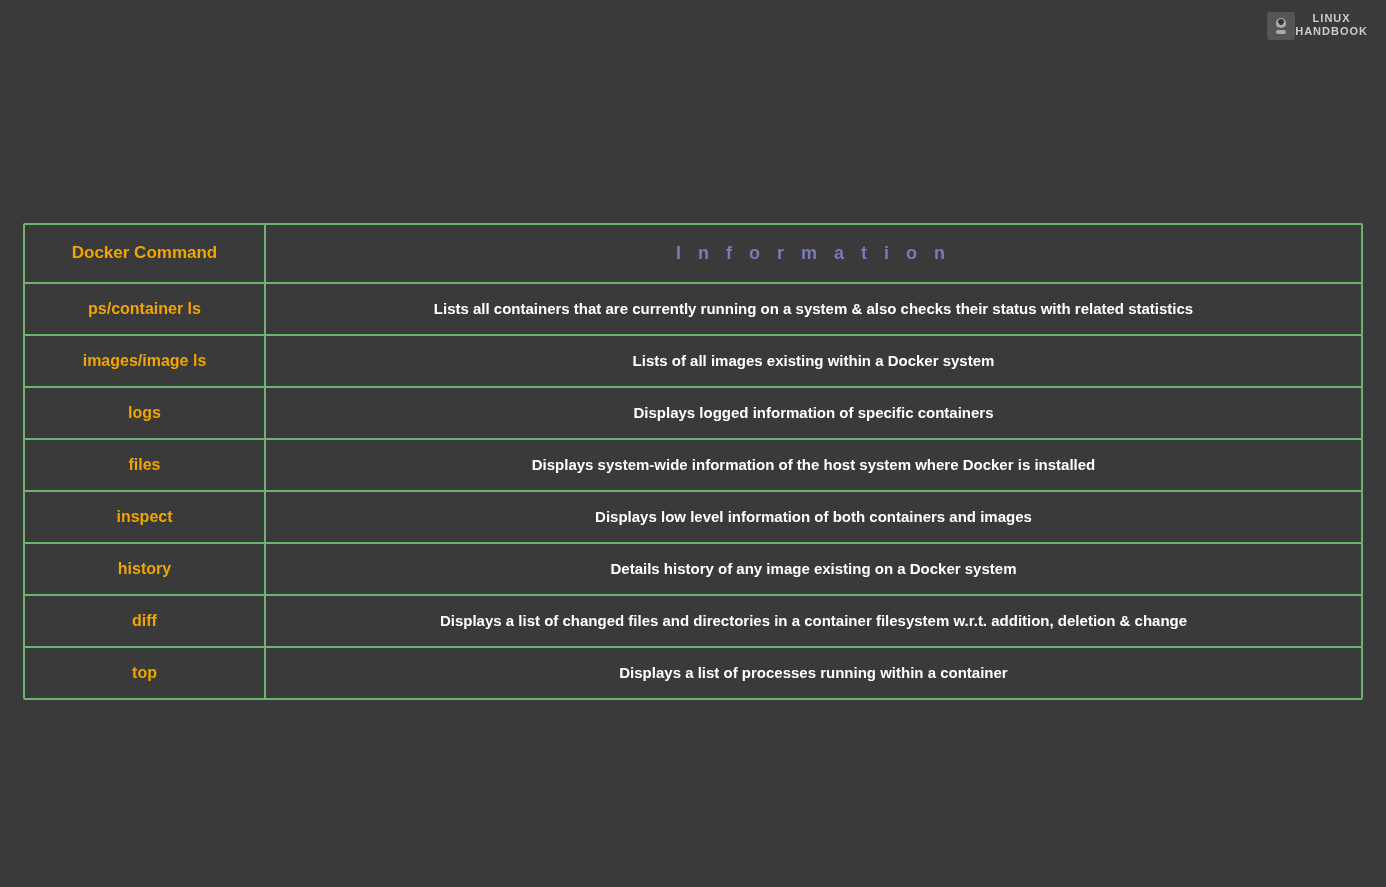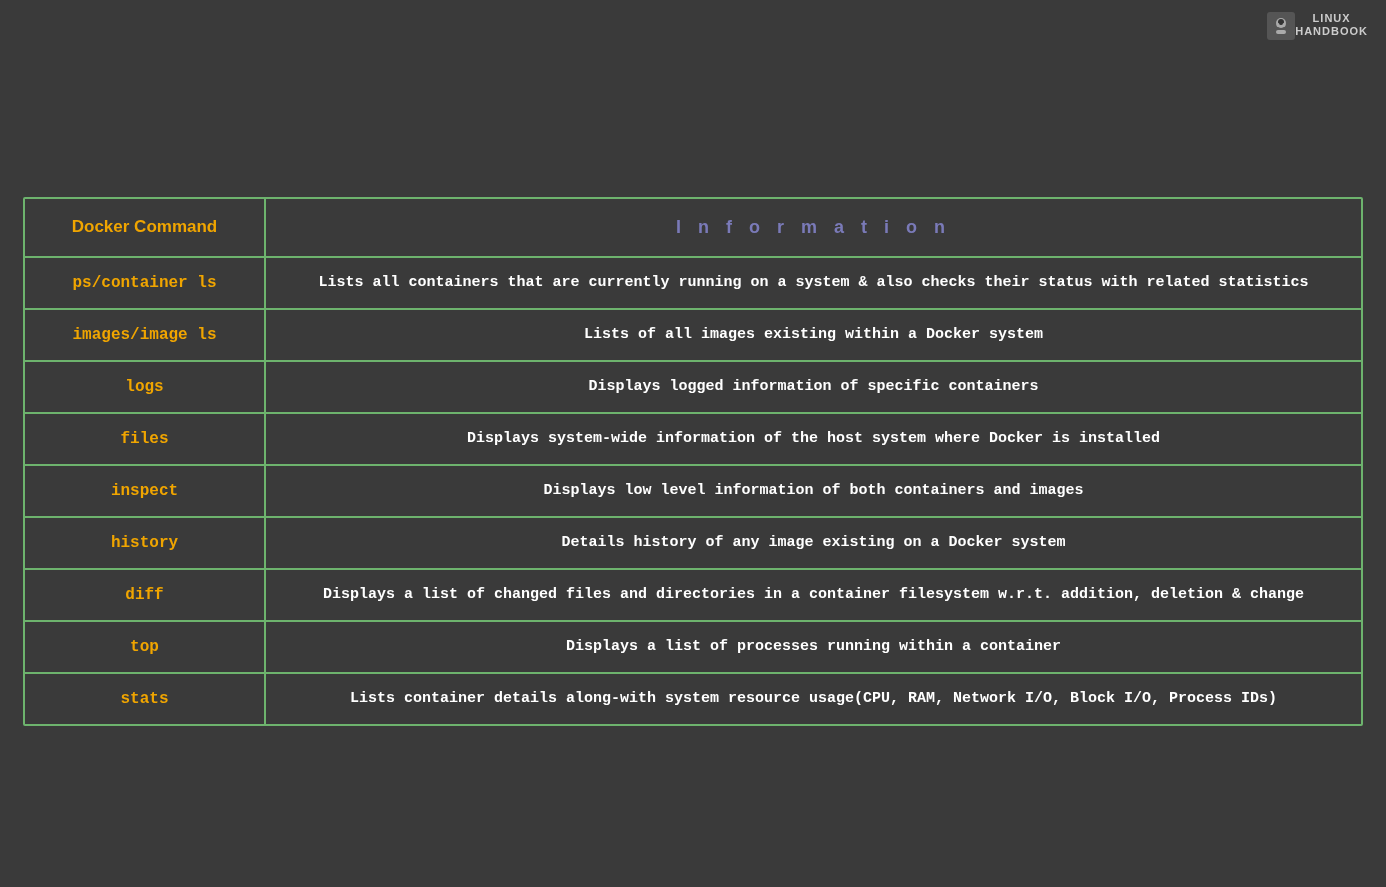--- a/index.html
+++ b/index.html
@@ -57,21 +57,20 @@
 
     thead tr th:last-child {
       border-right: none;
     }
 
     tbody tr td {
       padding: 16px 20px;
       border-bottom: 2px solid #6db36d;
       border-right: 2px solid #6db36d;
       text-align: center;
-      font-family: Liberation Mono, monospace;
     }
 
     tbody tr:last-child td {
       border-bottom: none;
     }
 
     tbody tr td:last-child {
       border-right: none;
     }
 
@@ -161,19 +160,15 @@
           <td class="td-info">Details history of any image existing on a Docker system</td>
         </tr>
         <tr>
           <td class="cmd-col td-cmd">diff</td>
           <td class="td-info">Displays a list of changed files and directories in a container filesystem w.r.t. addition, deletion &amp; change</td>
         </tr>
         <tr>
           <td class="cmd-col td-cmd">top</td>
           <td class="td-info">Displays a list of processes running within a container</td>
         </tr>
-        <tr>
-          <td class="cmd-col td-cmd">stats</td>
-          <td class="td-info">Lists container details along-with system resource usage(CPU, RAM, Network I/O, Block I/O, Process IDs)</td>
-        </tr>
       </tbody>
   </table>
 </div>
 
 </body></html>

